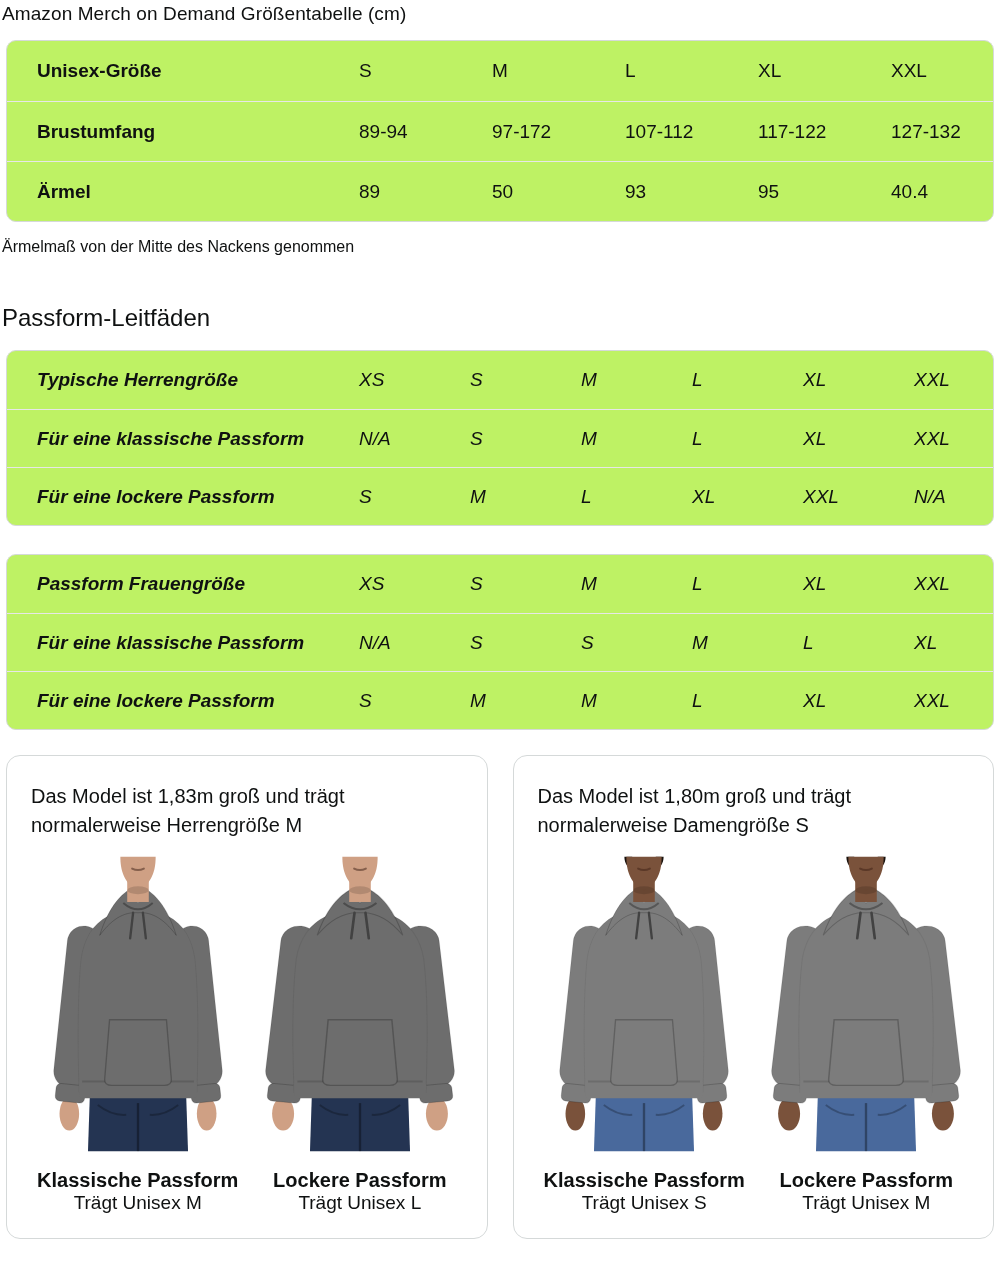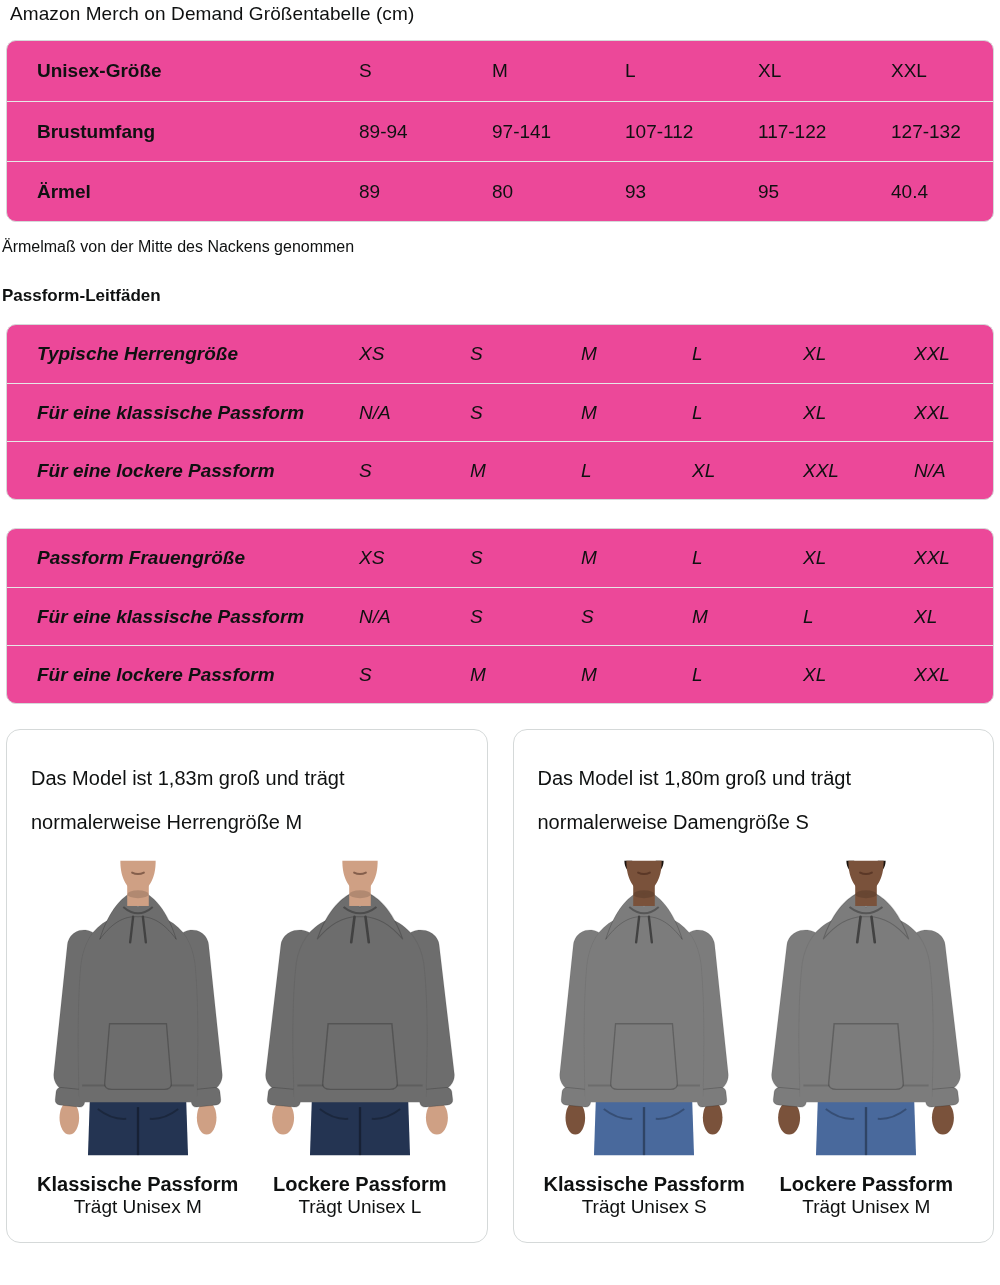--- a/index.html
+++ b/index.html
@@ -9,30 +9,30 @@
     height: 1285px;
     font-family: "Liberation Sans", "DejaVu Sans", sans-serif;
     color: #0f1111;
     overflow: hidden;
   }
   .page { padding: 2px 0 0 0; }
 
   .page-title {
     font-size: 19px;
     font-weight: 400;
-    margin: 1px 0 15px 10px;
+    margin: 1px 0 15px 2px;
     letter-spacing: 0.1px;
   }
 
   
   .table-card {
     border: 1px solid #d5d9d9;
     border-radius: 10px;
     margin: 0 6px;
-    background: #ec4899;
+    background: #bef264;
     overflow: hidden;
   }
   .trow {
     display: grid;
     align-items: center;
     padding-left: 30px;
     border-top: 1px solid #e7e7e7;
     font-size: 19px;
   }
   .trow:first-child { border-top: none; }
@@ -40,42 +40,42 @@
   .fit-grid  .trow { grid-template-columns: 322px 111px 111px 111px 111px 111px 1fr; height: 58px; font-style: italic; }
   .tlabel { font-weight: 700; padding-right: 10px; }
   .tcell  { font-weight: 400; }
 
   .sleeve-note {
     font-size: 16px;
     margin: 16px 16px 0 2px;
     color: #0f1111;
   }
   .section-heading {
-    font-size: 17px;
-    font-weight: 700;
-    margin: 30px 0 18px 2px;
+    font-size: 24px;
+    font-weight: 400;
+    margin: 48px 0 18px 2px;
   }
   .fit-table-gap { margin-top: 28px; }
 
   
   .model-cards {
     display: flex;
     gap: 25px;
     margin: 25px 6px 0 6px;
   }
   .model-card {
     flex: 1 1 0;
     border: 1px solid #d5d9d9;
     border-radius: 14px;
     background: #fff;
     padding: 26px 20px 24px 24px;
   }
   .model-description {
     font-size: 20px;
-    line-height: 44px;
+    line-height: 29px;
     max-width: 378px;
   }
   .models {
     display: flex;
     justify-content: space-between;
     margin-top: 14px;
   }
   .model {
     width: 49%;
     display: flex;
@@ -121,29 +121,29 @@
       <span class="tlabel">Unisex-Größe</span>
       <span class="tcell">S</span>
       <span class="tcell">M</span>
       <span class="tcell">L</span>
       <span class="tcell">XL</span>
       <span class="tcell">XXL</span>
     </div>
     <div class="trow">
       <span class="tlabel">Brustumfang</span>
       <span class="tcell">89-94</span>
-      <span class="tcell">97-141</span>
+      <span class="tcell">97-172</span>
       <span class="tcell">107-112</span>
       <span class="tcell">117-122</span>
       <span class="tcell">127-132</span>
     </div>
     <div class="trow">
       <span class="tlabel">Ärmel</span>
       <span class="tcell">89</span>
-      <span class="tcell">80</span>
+      <span class="tcell">50</span>
       <span class="tcell">93</span>
       <span class="tcell">95</span>
       <span class="tcell">40.4</span>
     </div>
   </div>
 
   <p class="sleeve-note">Ärmelmaß von der Mitte des Nackens genommen</p>
 
   <h2 class="section-heading">Passform-Leitfäden</h2>
 

